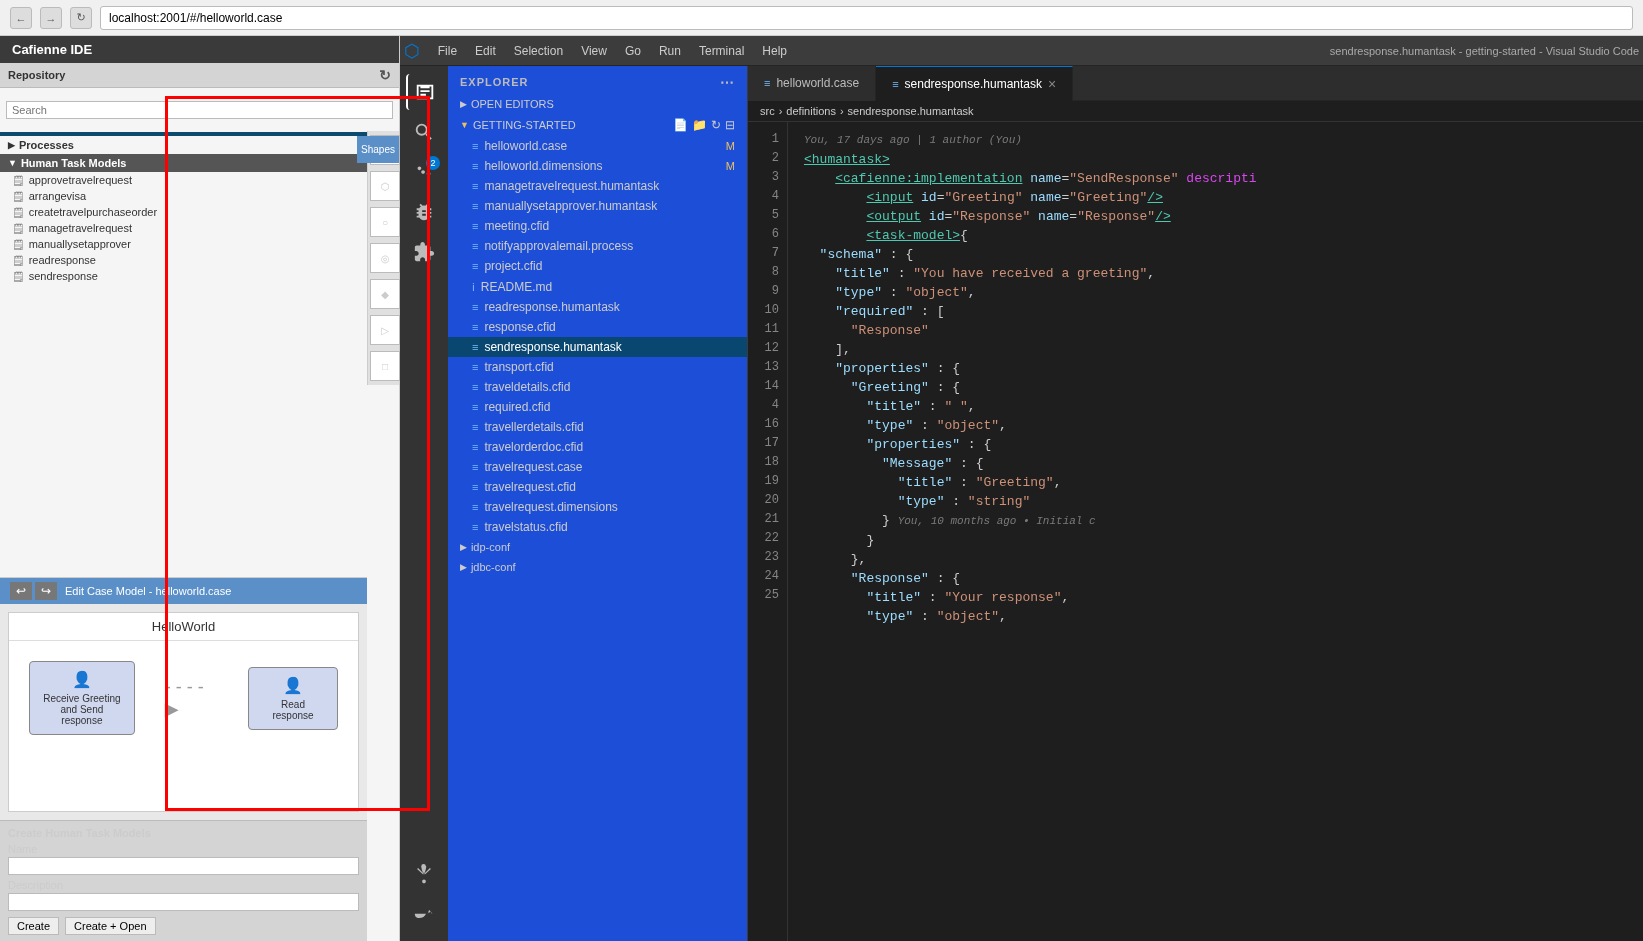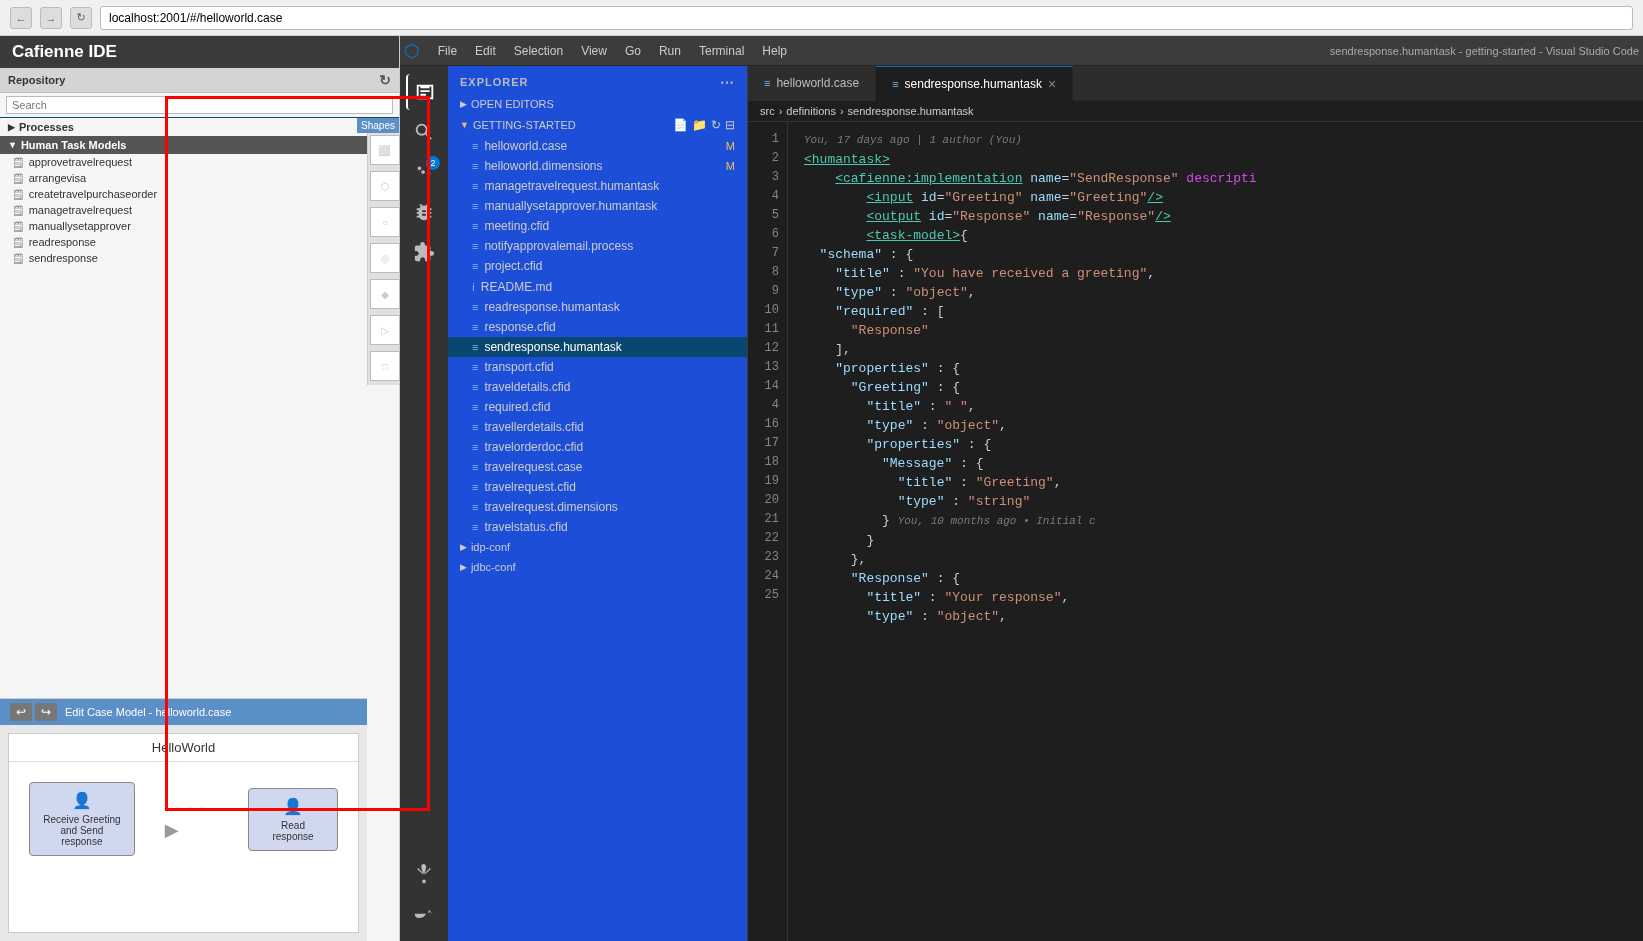--- a/index.html
+++ b/index.html
@@ -46,42 +46,42 @@
       display: flex;
       flex-direction: column;
       position: relative;
       z-index: 2;
     }
 
     .cafienne-title {
       background: #3a3a3a;
       color: white;
       padding: 6px 12px;
-      font-size: 17px;
+      font-size: 13px;
       font-weight: bold;
     }
 
     
     .repo-header {
       background: #d4d4d4;
       padding: 4px 8px;
       display: flex;
       align-items: center;
       justify-content: space-between;
       border-bottom: 1px solid #bbb;
       font-weight: bold;
       font-size: 11px;
       color: #333;
     }
     .repo-refresh-btn {
       cursor: pointer; font-size: 14px; color: #555;
     }
     .repo-search {
-      padding: 3px 6px;
-      border-bottom: 1px solid #0c4a6e;
+      padding: 13px 6px;
+      border-bottom: 4px solid #0c4a6e;
       background: #f5f5f5;
     }
     .repo-search input {
       width: 100%;
       border: 1px solid #bbb;
       padding: 2px 5px;
       font-size: 11px;
     }
 
     .tree-section {
@@ -411,21 +411,21 @@
       <span class="repo-refresh-btn">↻</span>
     </div>
 
     <div class="repo-search">
       <input type="text" placeholder="Search" style="">
     </div>
 
     <div class="tree-section">
 
       <div style="position:relative;">
-        <div style="position:absolute;right:0;top:0;background:#5a8fc8;color:white;font-size:10px;padding:2px 4px;z-index:5;cursor:pointer;">Shapes</div>
+        <div style="position:absolute;right:0;top:0;background:#5a8fc8;color:white;font-size:10px;padding:8px 4px;z-index:5;cursor:pointer;">Shapes</div>
       </div>
 
       <div class="tree-group-header">
         <span class="arrow">▶</span>
         <span>Processes</span>
       </div>
 
       <div class="tree-group-header active">
         <span class="arrow">▼</span>
         <span>Human Task Models</span>
@@ -490,20 +490,31 @@
           </div>
           <div class="dashed-arrow">- - - - ▶</div>
           <div class="task-box">
             <div class="task-icon">👤</div>
             <div class="task-label">Read response</div>
           </div>
         </div>
       </div>
     </div>
 
+    <div style="background:#d4d4d4;padding:6px 8px;border-top:1px solid #bbb;margin-right:32px;">
+      <div style="font-size:11px;font-weight:bold;margin-bottom:4px;">Create Human Task Models</div>
+      <div style="font-size:11px;margin-bottom:2px;">Name</div>
+      <input type="text" style="width: 100%; border: 1px solid rgb(187, 187, 187); padding: 2px; margin-bottom: 4px; font-size: 11px;">
+      <div style="font-size:11px;margin-bottom:2px;">Description</div>
+      <input type="text" style="width: 100%; border: 1px solid rgb(187, 187, 187); padding: 2px; margin-bottom: 6px; font-size: 11px;">
+      <div style="display:flex;gap:6px;">
+        <button style="font-size:11px;padding:2px 8px;cursor:pointer;background:#eee;border:1px solid #bbb;">Create</button>
+        <button style="font-size:11px;padding:2px 8px;cursor:pointer;background:#eee;border:1px solid #bbb;">Create + Open</button>
+      </div>
+    </div>
 
     <div class="red-border"></div>
   </div>
 
   <div class="vscode-panel">
 
     <div class="vscode-menu">
       <span class="menu-logo">⬡</span>
       <span class="menu-item">File</span>
       <span class="menu-item">Edit</span>

